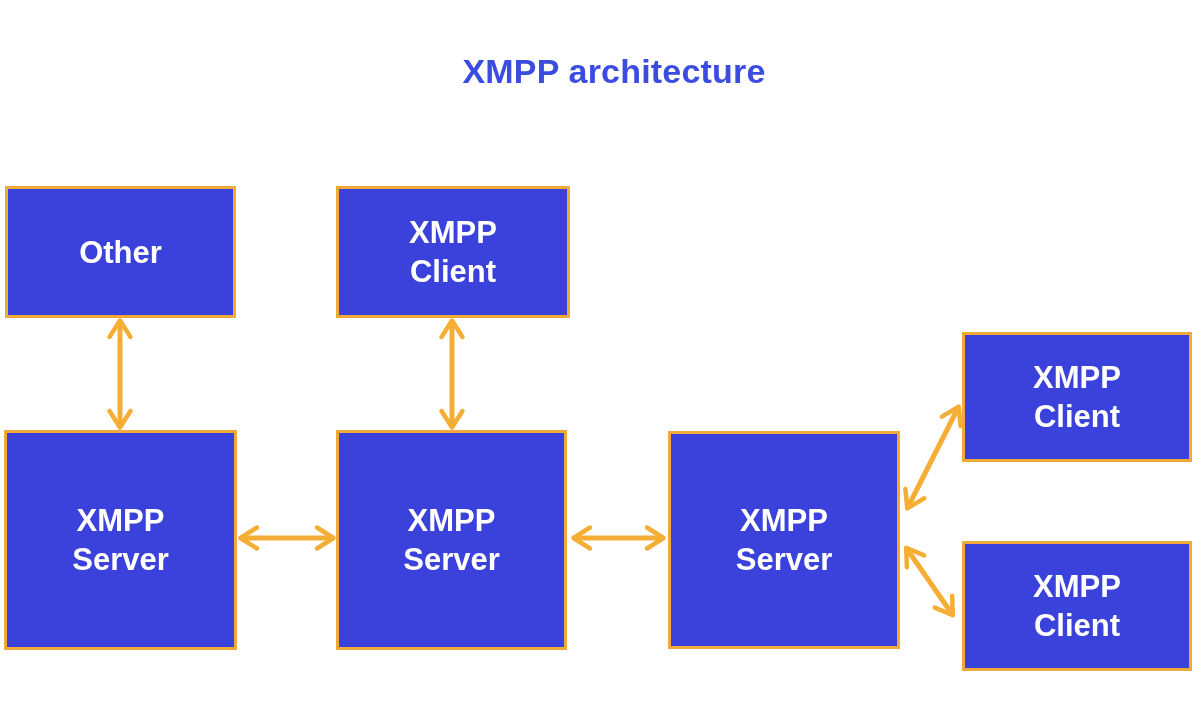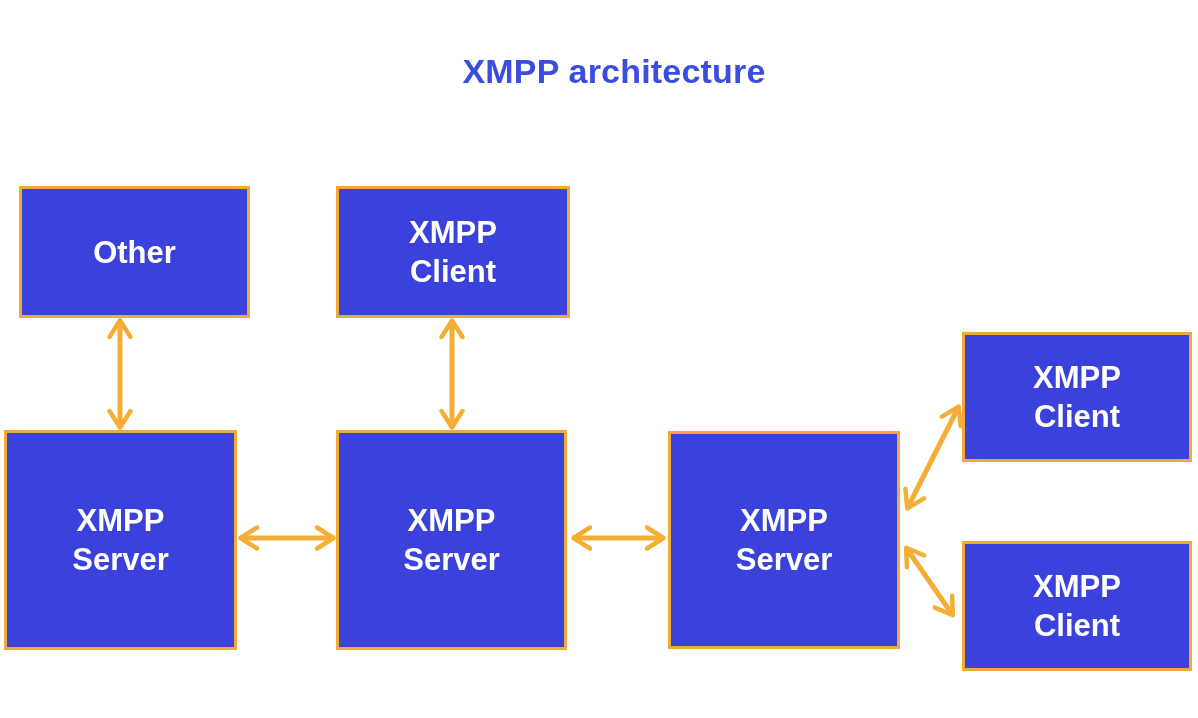--- a/index.html
+++ b/index.html
@@ -30,21 +30,21 @@
     fill:none; stroke-linecap:round; stroke-linejoin:round;
   }
 </style>
 </head>
 <body>
 
 <div class="canvas">
 
   <div class="title">XMPP architecture</div>
 
-  <div class="node" style="left:19px;top:186px;width:231px;height:132px">
+  <div class="node" style="left:5px;top:186px;width:231px;height:132px">
     <span>
       <span>Other</span><br>
     </span>
   </div>
 
   <div class="node" style="left:336px;top:186px;width:234px;height:132px">
     <span>
       <span>XMPP</span><br>
       <span>Client</span>
     </span>

